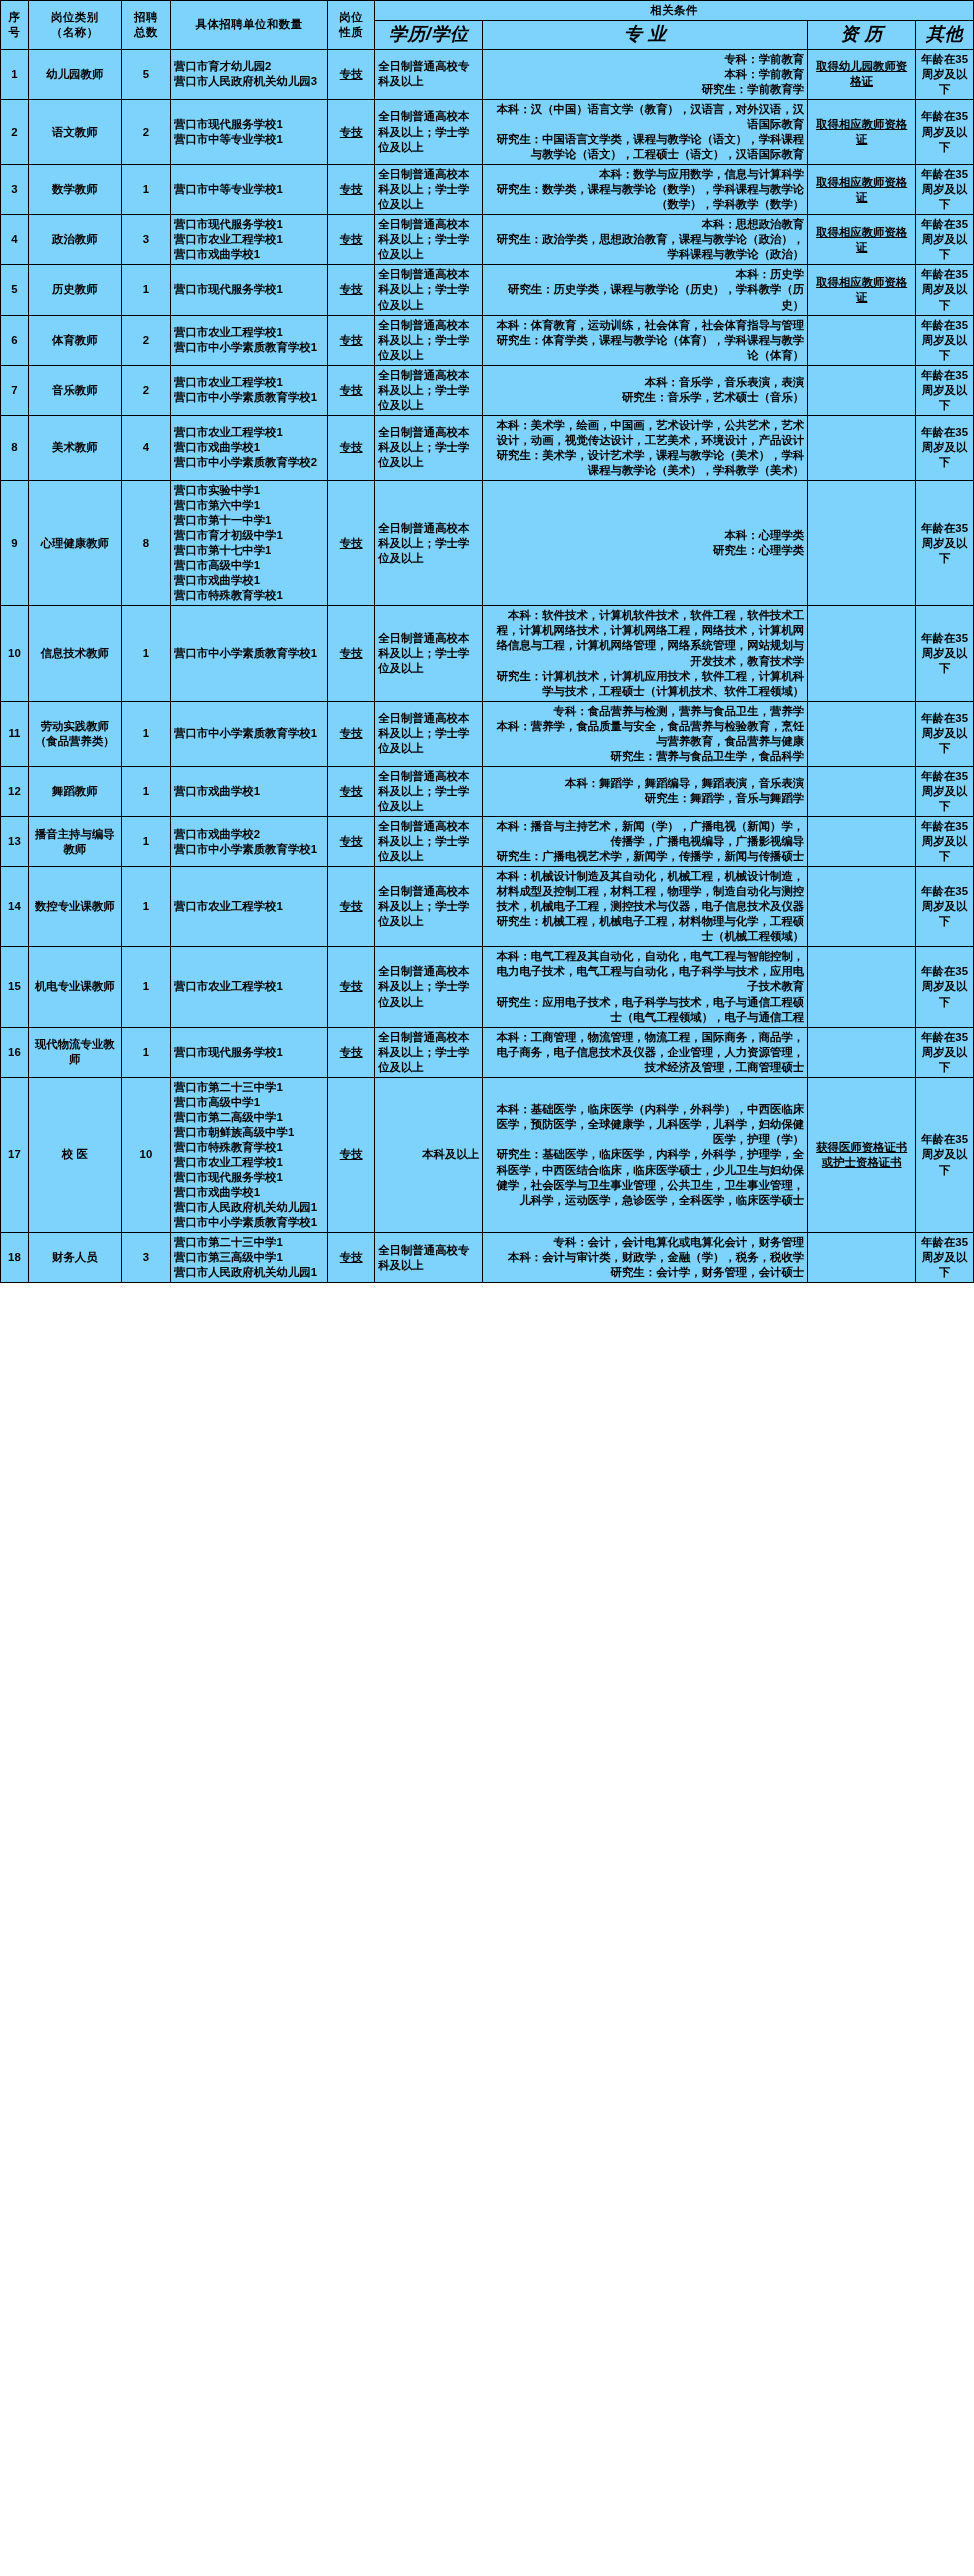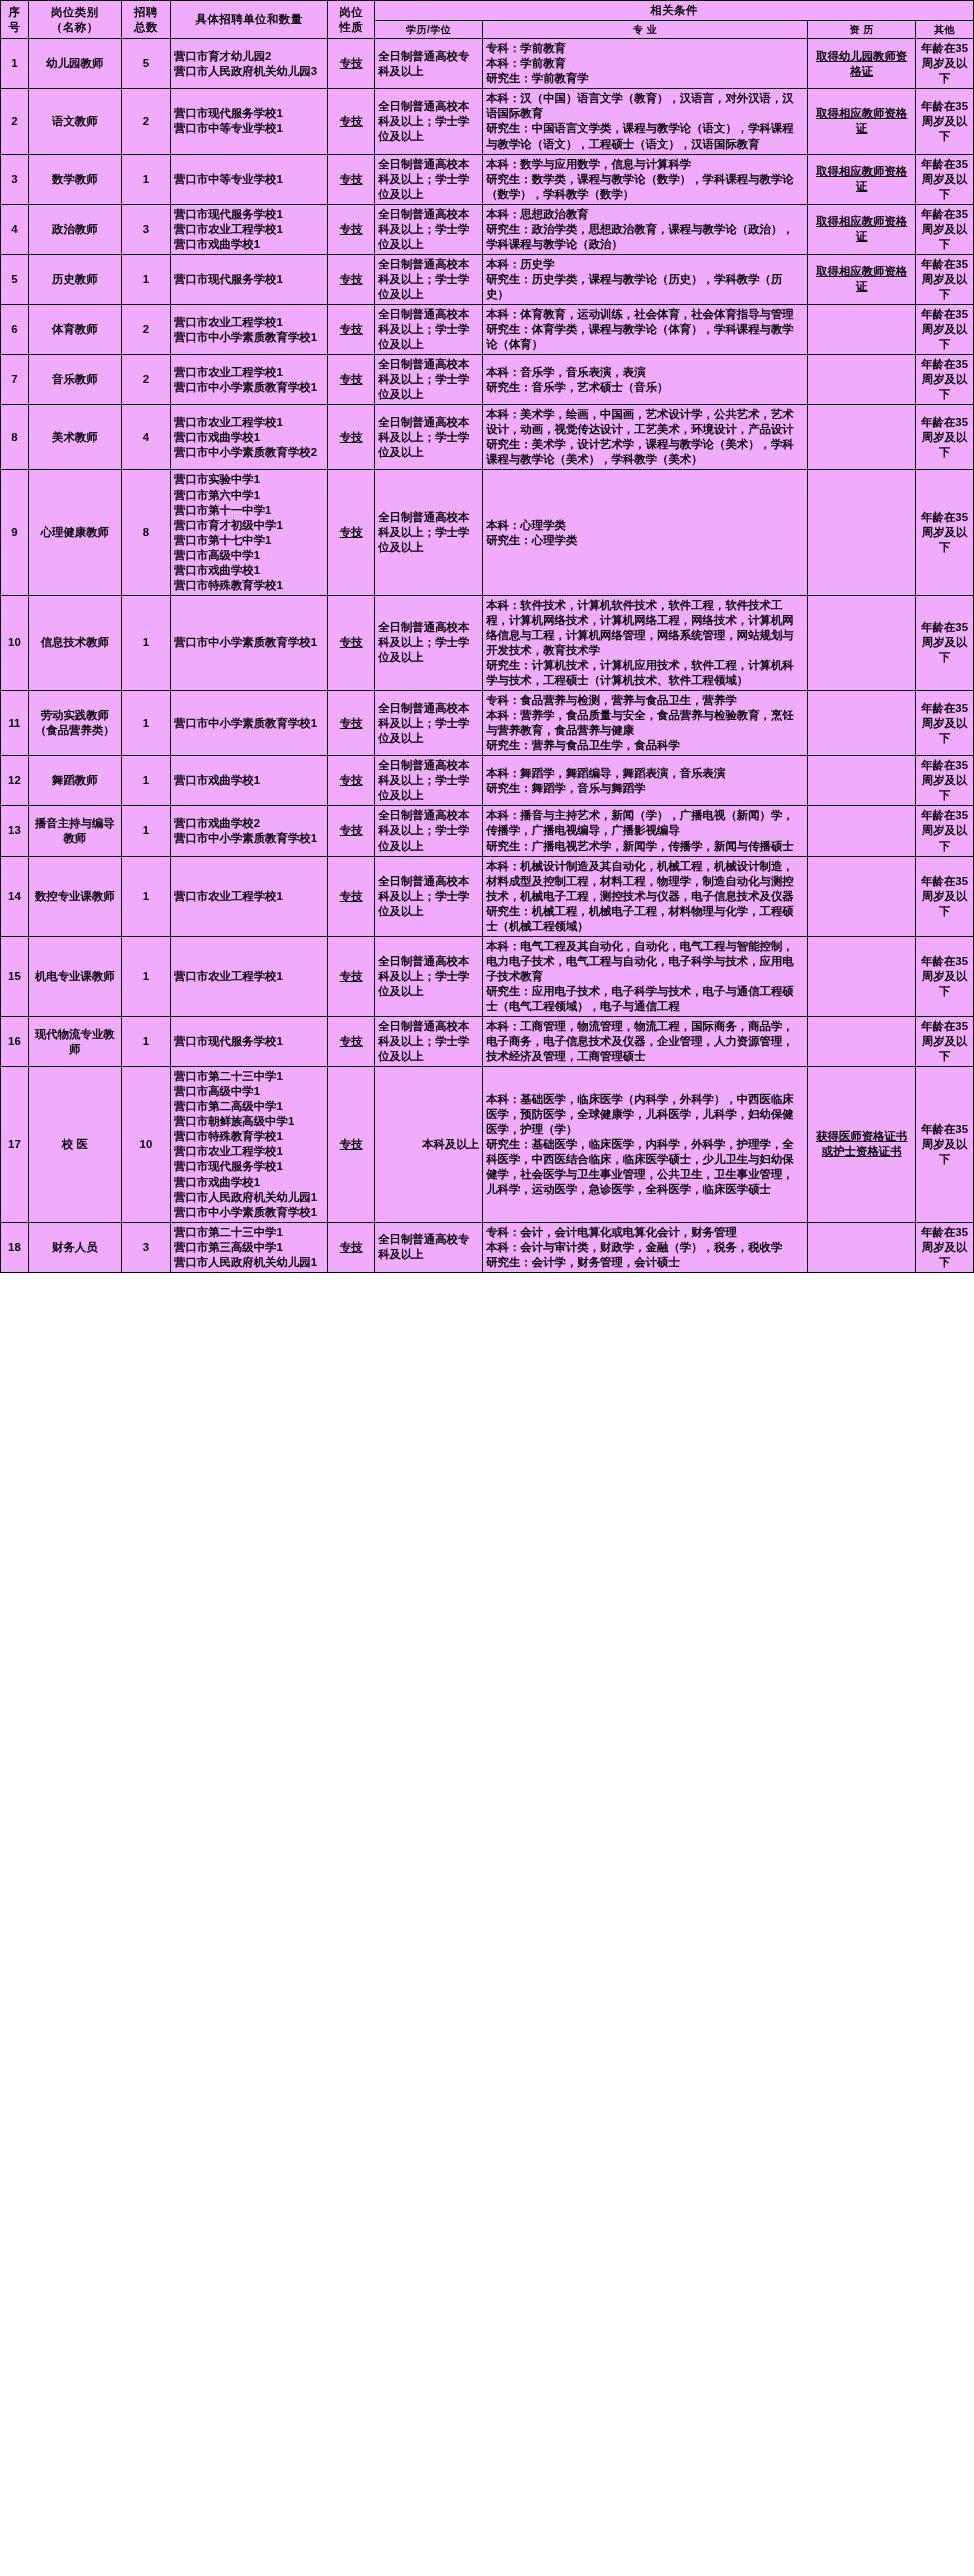--- a/index.html
+++ b/index.html
@@ -7,21 +7,21 @@
     padding: 0;
     background: #ffffff;
   }
   body {
     font-family: "Liberation Sans", "DejaVu Sans", sans-serif;
     color: #000000;
   }
   #page {
     width: 974px;
     position: relative;
-    background: #f0abfc;
+    background: #7dd3fc;
   }
   table.recruit {
     width: 974px;
     border-collapse: collapse;
     table-layout: fixed;
   }
   table.recruit td, table.recruit th {
     border: 1px solid #000;
     vertical-align: middle;
     padding: 2px 3px;
@@ -32,40 +32,41 @@
   }
   
   thead th {
     text-align: center;
     font-size: 15px;
     font-weight: bold;
     letter-spacing: 0.5px;
     padding: 3px 2px;
   }
   thead th.small {
-    font-size: 10px;
+    font-size: 18px;
+    font-style: italic;
   }
   
   col.c-no      { width: 26px; }
   col.c-cat     { width: 87px; }
   col.c-total   { width: 46px; }
   col.c-unit    { width: 147px; }
   col.c-nature  { width: 44px; }
   col.c-edu     { width: 101px; }
   col.c-major   { width: 304px; }
   col.c-qual    { width: 101px; }
   col.c-other   { width: 54px; }
 
   td.no       { text-align: center; font-size: 12px; }
   td.cat      { text-align: center; font-size: 12.4px; }
   td.total    { text-align: center; font-size: 12px; }
   td.unit     { text-align: left;   font-size: 12px; white-space: pre-line; }
   td.nature   { text-align: center; font-size: 12px; text-decoration: underline; }
   td.edu      { text-align: left;   font-size: 12px; }
-  td.major    { text-align: left;   font-size: 12px; white-space: pre-line; }
+  td.major    { text-align: right;   font-size: 12px; white-space: pre-line; }
   td.qual     { text-align: center; font-size: 12px; text-decoration: underline; }
   td.other    { text-align: center; font-size: 12px; }
 
   td.edu-center { text-align: right; }
 
   
   .watermark {
     position: absolute;
     pointer-events: none;
     opacity: 0.85;

